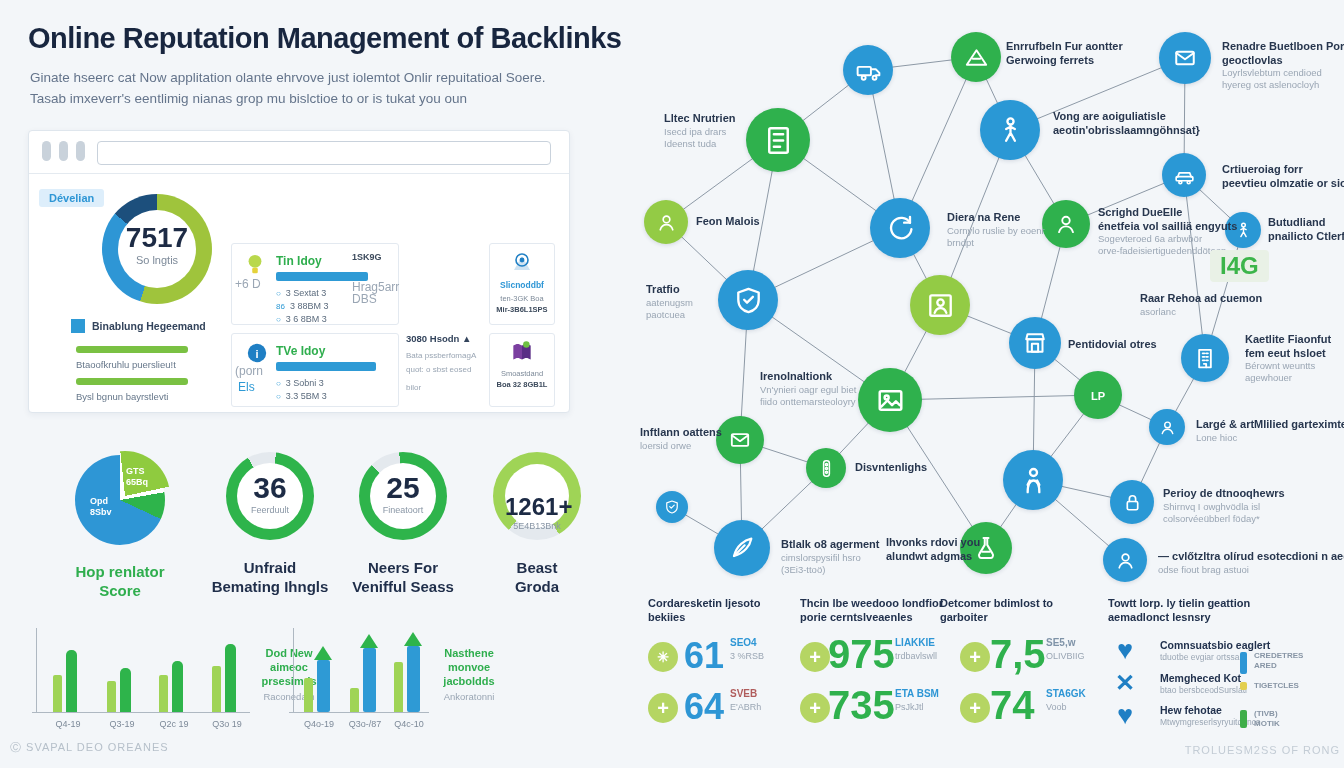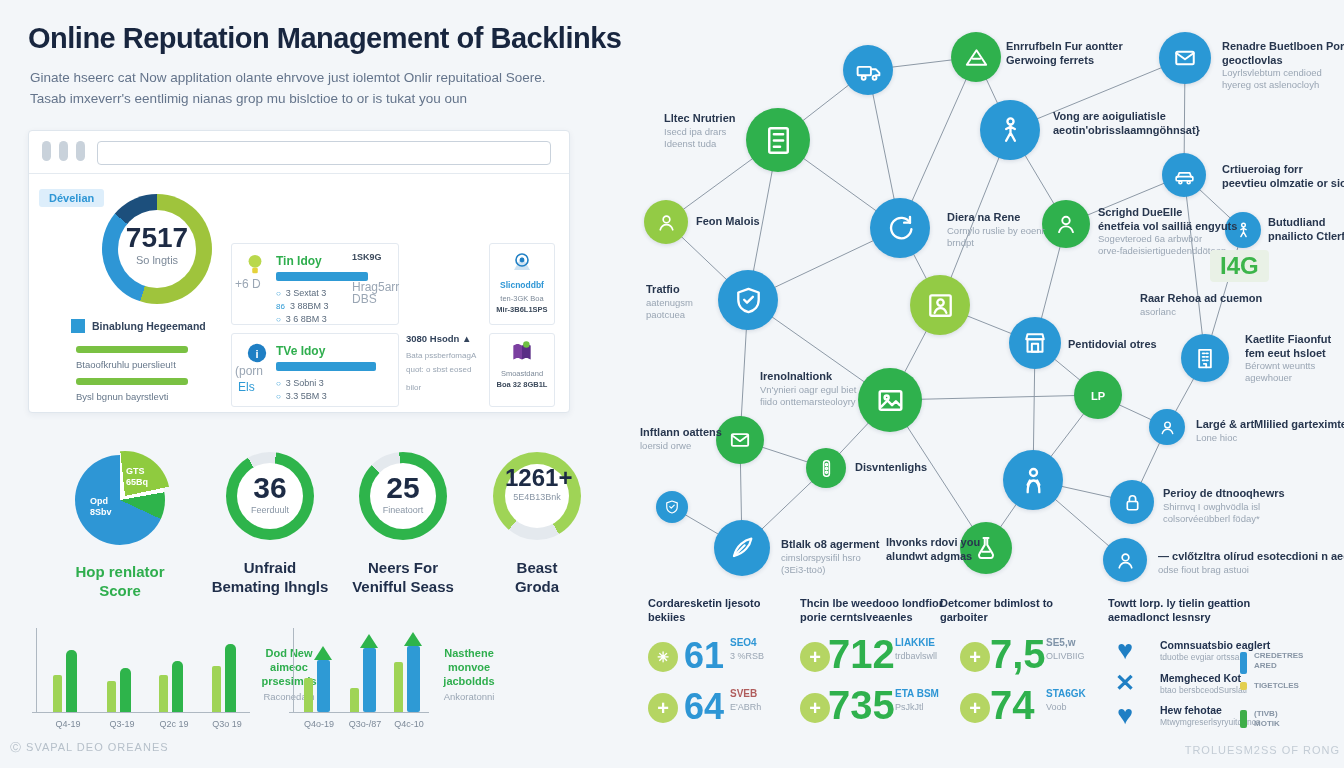--- a/index.html
+++ b/index.html
@@ -479,21 +479,21 @@
       <div style="position: absolute; left: 370px; top: 463px; width: 66px; height: 66px; border-radius: 50%; background: rgb(255, 255, 255); text-align: center;">
         <div class="scircle-val" style="font-size:30px;margin-top:8.400000000000002px;">25</div>
         <div class="scircle-cap">Fineatoort</div>
       </div>
       <div class=" scircle-title" style="position: absolute; left: 328px; top: 558px; color: rgb(31, 46, 74);">
         <div>Neers For</div>
         <div>Venifful Seass</div>
       </div>
       <div style="position: absolute; left: 493px; top: 452px; width: 88px; height: 88px; border-radius: 50%; background: conic-gradient(from 150deg, rgb(228, 233, 238) 0deg, rgb(228, 233, 238) 70deg, rgb(159, 212, 86) 70deg, rgb(159, 212, 86) 360deg);"></div>
       <div style="position: absolute; left: 505px; top: 464px; width: 64px; height: 64px; border-radius: 50%; background: rgb(255, 255, 255); text-align: center;">
-        <div class="scircle-val" style="font-size:24px;margin-top:0;">1261+</div>
+        <div class="scircle-val" style="font-size:24px;margin-top:29px;">1261+</div>
         <div class="scircle-cap">5E4B13Bnk</div>
       </div>
       <div class=" scircle-title" style="position: absolute; left: 462px; top: 558px; color: rgb(31, 46, 74);">
         <div>Beast</div>
         <div>Groda</div>
       </div>
       <div class=" axis" style="position: absolute; left: 36px; top: 628px; width: 1px; height: 84px;"></div>
       <div class=" axis" style="position: absolute; left: 32px; top: 712px; width: 218px; height: 1px;"></div>
       <div style="position: absolute; left: 53px; top: 675px; width: 9px; height: 37px; background: rgb(159, 212, 86); border-radius: 2px 2px 0px 0px;"></div>
       <div style="position: absolute; left: 66px; top: 650px; width: 11px; height: 62px; background: rgb(46, 180, 75); border-radius: 5px 5px 0px 0px;"></div>
@@ -547,21 +547,21 @@
       <div class=" bs-sub" style="position: absolute; left: 730px; top: 651px;">3 %RSB</div>
       <div class=" bs-icon" style="position: absolute; left: 648px; top: 693px; width: 30px; height: 30px; font-size: 20px;">+</div>
       <div class=" bs-val" style="position: absolute; left: 684px; top: 685.68px; font-size: 36px; color: rgb(46, 150, 213);">64</div>
       <div class=" bs-cap" style="position: absolute; left: 730px; top: 688px; color: rgb(176, 92, 92);">SVEB</div>
       <div class=" bs-sub" style="position: absolute; left: 730px; top: 702px;">E'ABRh</div>
       <div class=" bs-head" style="position: absolute; left: 800px; top: 596px;">
         <div>Thcin lbe weedooo londfior</div>
         <div>porie cerntslveaenles</div>
       </div>
       <div class=" bs-icon" style="position: absolute; left: 800px; top: 642px; width: 30px; height: 30px; font-size: 20px;">+</div>
-      <div class=" bs-val" style="position: absolute; left: 828px; top: 632.2px; font-size: 40px; color: rgb(47, 177, 77);">712</div>
+      <div class=" bs-val" style="position: absolute; left: 828px; top: 632.2px; font-size: 40px; color: rgb(47, 177, 77);">975</div>
       <div class=" bs-cap" style="position: absolute; left: 895px; top: 637px; color: rgb(46, 150, 213);">LIAKKIE</div>
       <div class=" bs-sub" style="position: absolute; left: 895px; top: 651px;">trdbavlswll</div>
       <div class=" bs-icon" style="position: absolute; left: 800px; top: 693px; width: 30px; height: 30px; font-size: 20px;">+</div>
       <div class=" bs-val" style="position: absolute; left: 828px; top: 683.2px; font-size: 40px; color: rgb(47, 177, 77);">735</div>
       <div class=" bs-cap" style="position: absolute; left: 895px; top: 688px; color: rgb(46, 150, 213);">ETA BSM</div>
       <div class=" bs-sub" style="position: absolute; left: 895px; top: 702px;">PsJkJtl</div>
       <div class=" bs-head" style="position: absolute; left: 940px; top: 596px;">
         <div>Detcomer bdimlost to</div>
         <div>garboiter</div>
       </div>

